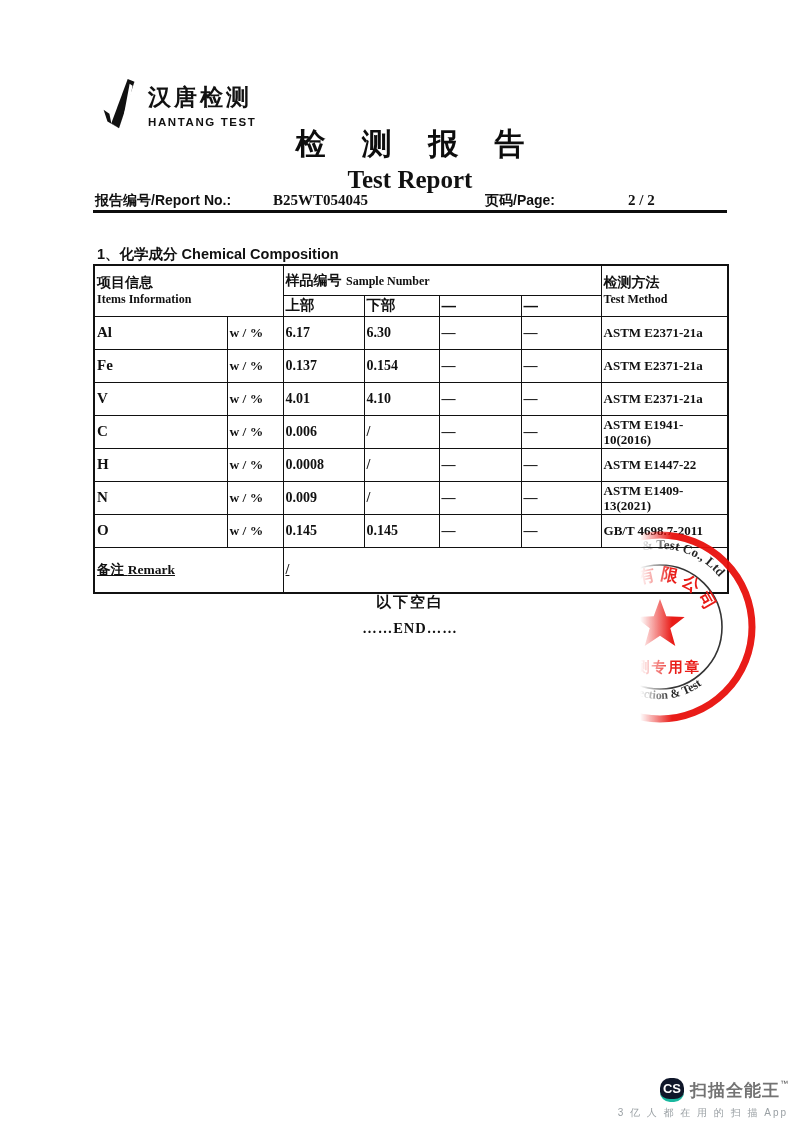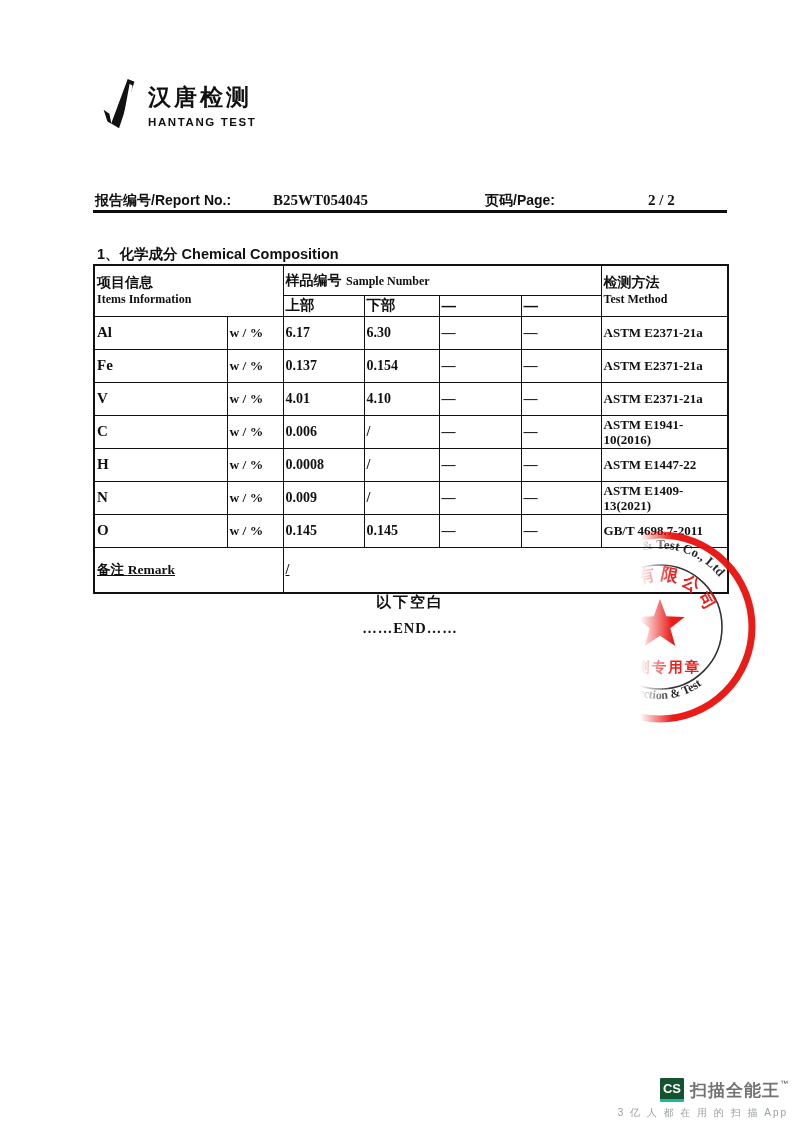--- a/index.html
+++ b/index.html
@@ -19,21 +19,21 @@
   
   .title-wrap { position:absolute; left:93px; top:124px; width:634px; text-align:center; }
   .title-cn { font-size:30px; font-weight:bold; letter-spacing:14px; text-indent:14px; color:#0d0d0d; }
   .title-en { font-family:"Liberation Serif", serif; font-size:25px; font-weight:bold; margin-top:1px; }
 
   
   .meta { position:absolute; top:192px; left:0; width:800px; height:20px; font-size:14px; font-weight:bold; }
   .meta .m1 { position:absolute; left:95px; }
   .meta .m2 { position:absolute; left:265px; font-family:"Liberation Serif", serif; font-size:15px;margin-left:8px; }
   .meta .m3 { position:absolute; left:485px; }
-  .meta .m4 { position:absolute; left:628px; font-family:"Liberation Serif", serif; font-size:15px;margin-left:20px; }
+  .meta .m4 { position:absolute; left:628px; font-family:"Liberation Serif", serif; font-size:15px; }
   .rule { position:absolute; left:93px; top:210px; width:634px; height:3px; background:#0d0d0d; }
 
   
   .section-heading { position:absolute; left:97px; top:245px; font-size:14.5px; font-weight:bold; }
 
   
   table.report {
     position:absolute; left:93px; top:264px; width:634px;
     border-collapse:collapse; table-layout:fixed;
     border:2px solid #111;
@@ -61,21 +61,21 @@
   .endnote .blank-cn { font-size:15px; font-weight:bold; letter-spacing:2px; }
   .endnote .end-en { font-family:"Liberation Serif", serif; font-size:14.5px; font-weight:bold; margin-top:8px; letter-spacing:1px; }
 
   
   .stamp { position:absolute; left:560px; top:527px; width:200px; height:200px; opacity:0.95; pointer-events:none; }
 
   
   .scan-badge { position:absolute; right:12px; bottom:12px; text-align:center; }
   .scan-top { display:flex; align-items:center; gap:6px; justify-content:flex-end; }
   .cs-icon {
-    width:24px; height:24px; border-radius:1px; background:#14532d;
+    width:24px; height:24px; border-radius:10px; background:#0f172a;
     color:#fff; font-weight:bold; font-size:13px; line-height:21px; text-align:center;
     border-bottom:3px solid #19b89f; position:relative;
   }
   .scan-name { font-size:17px; font-weight:bold; color:#737373; letter-spacing:1px; }
   .scan-tm { font-size:8px; vertical-align:top; color:#555; }
   .scan-tagline { margin-top:4px; font-size:10px; color:#9aa0a4; letter-spacing:2px; }
 </style>
 </head>
 <body>
 
@@ -86,20 +86,24 @@
       <polygon points="28,1 35,4 19,52 11,47" fill="#111"></polygon>
       <polygon points="11,47 19,52 7,45 3,33 9,37" fill="#111"></polygon>
       <polygon points="30,6 33,8 27,40 24,38" fill="#fff"></polygon>
     </svg>
     <div>
       <div class="logo-cn">汉唐检测</div>
       <div class="logo-en">HANTANG TEST</div>
     </div>
   </div>
 
+  <div class="title-wrap">
+    <div class="title-cn">检 测 报 告</div>
+    <div class="title-en">Test Report</div>
+  </div>
 
   <div class="meta">
     <span class="m1">报告编号/Report No.:</span>
     <span class="m2">B25WT054045</span>
     <span class="m3">页码/Page:</span>
     <span class="m4">2 / 2</span>
   </div>
   <div class="rule"></div>
 
   <div class="section-heading">1、化学成分  Chemical Composition</div>

